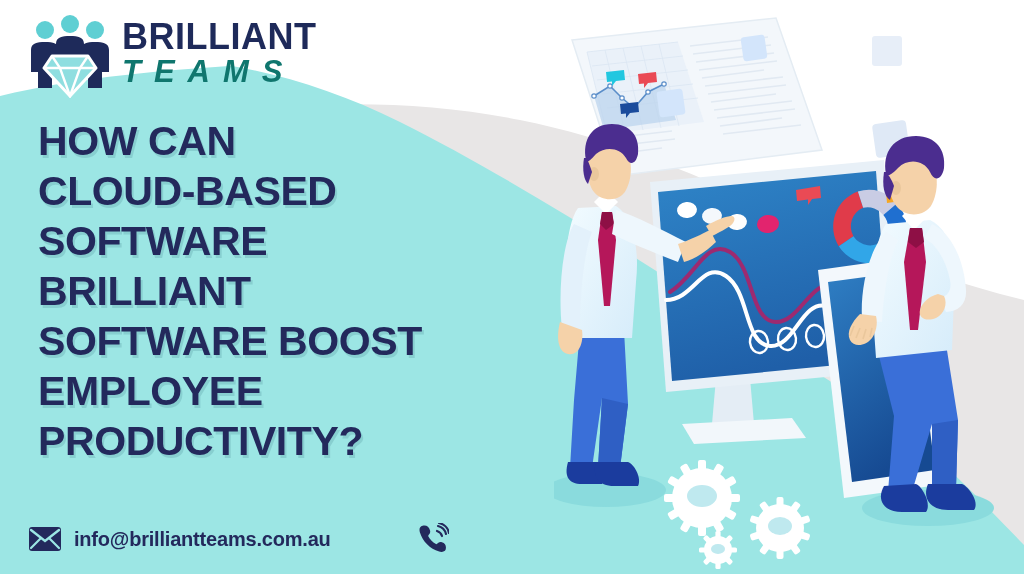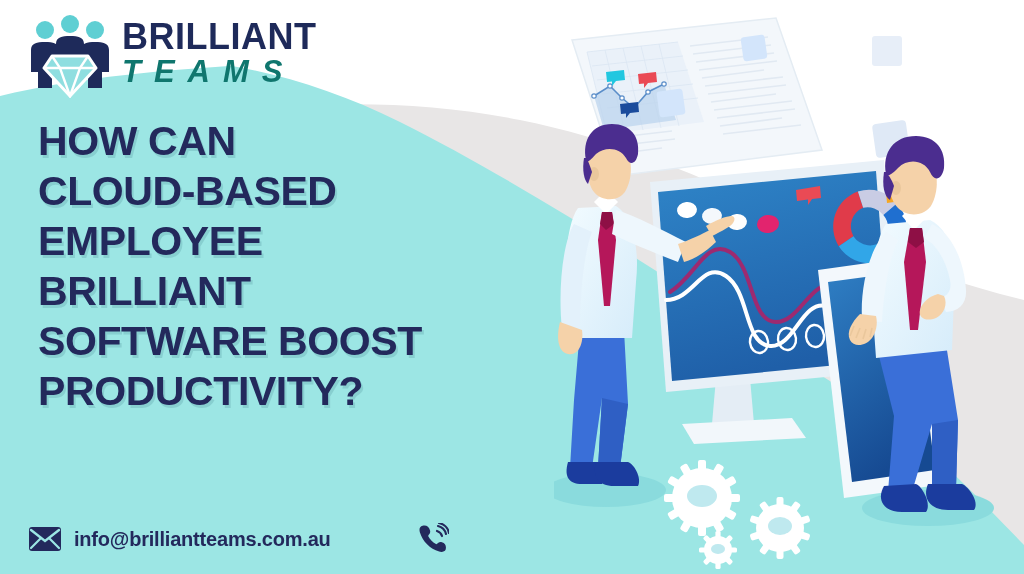--- a/index.html
+++ b/index.html
@@ -170,23 +170,24 @@
     </svg>
     <div class="logo-text">
       <span class="logo-brilliant">BRILLIANT</span>
       <span class="logo-teams">TEAMS</span>
     </div>
   </div>
 
   <div class="headline">
     <span class="headline-line">HOW CAN</span>
     <span class="headline-line">CLOUD-BASED</span>
-    <span class="headline-line">EMPLOYEE</span>
+    <span class="headline-line">SOFTWARE</span>
     <span class="headline-line">BRILLIANT</span>
     <span class="headline-line">SOFTWARE BOOST</span>
+    <span class="headline-line">EMPLOYEE</span>
     <span class="headline-line">PRODUCTIVITY?</span>
   </div>
 
   <div class="contacts">
 
     <div class="contact-item email">
       <svg class="contact-icon" viewBox="0 0 34 26">
         <rect x="1" y="1" width="32" height="24" rx="3" fill="#23295c"></rect>
         <path d="M 3,4 L 17,15 L 31,4" fill="none" stroke="#9ce6e4" stroke-width="2.4" stroke-linecap="round"></path>
         <path d="M 3,22 L 13,12 M 31,22 L 21,12" fill="none" stroke="#9ce6e4" stroke-width="2.2" stroke-linecap="round"></path>

